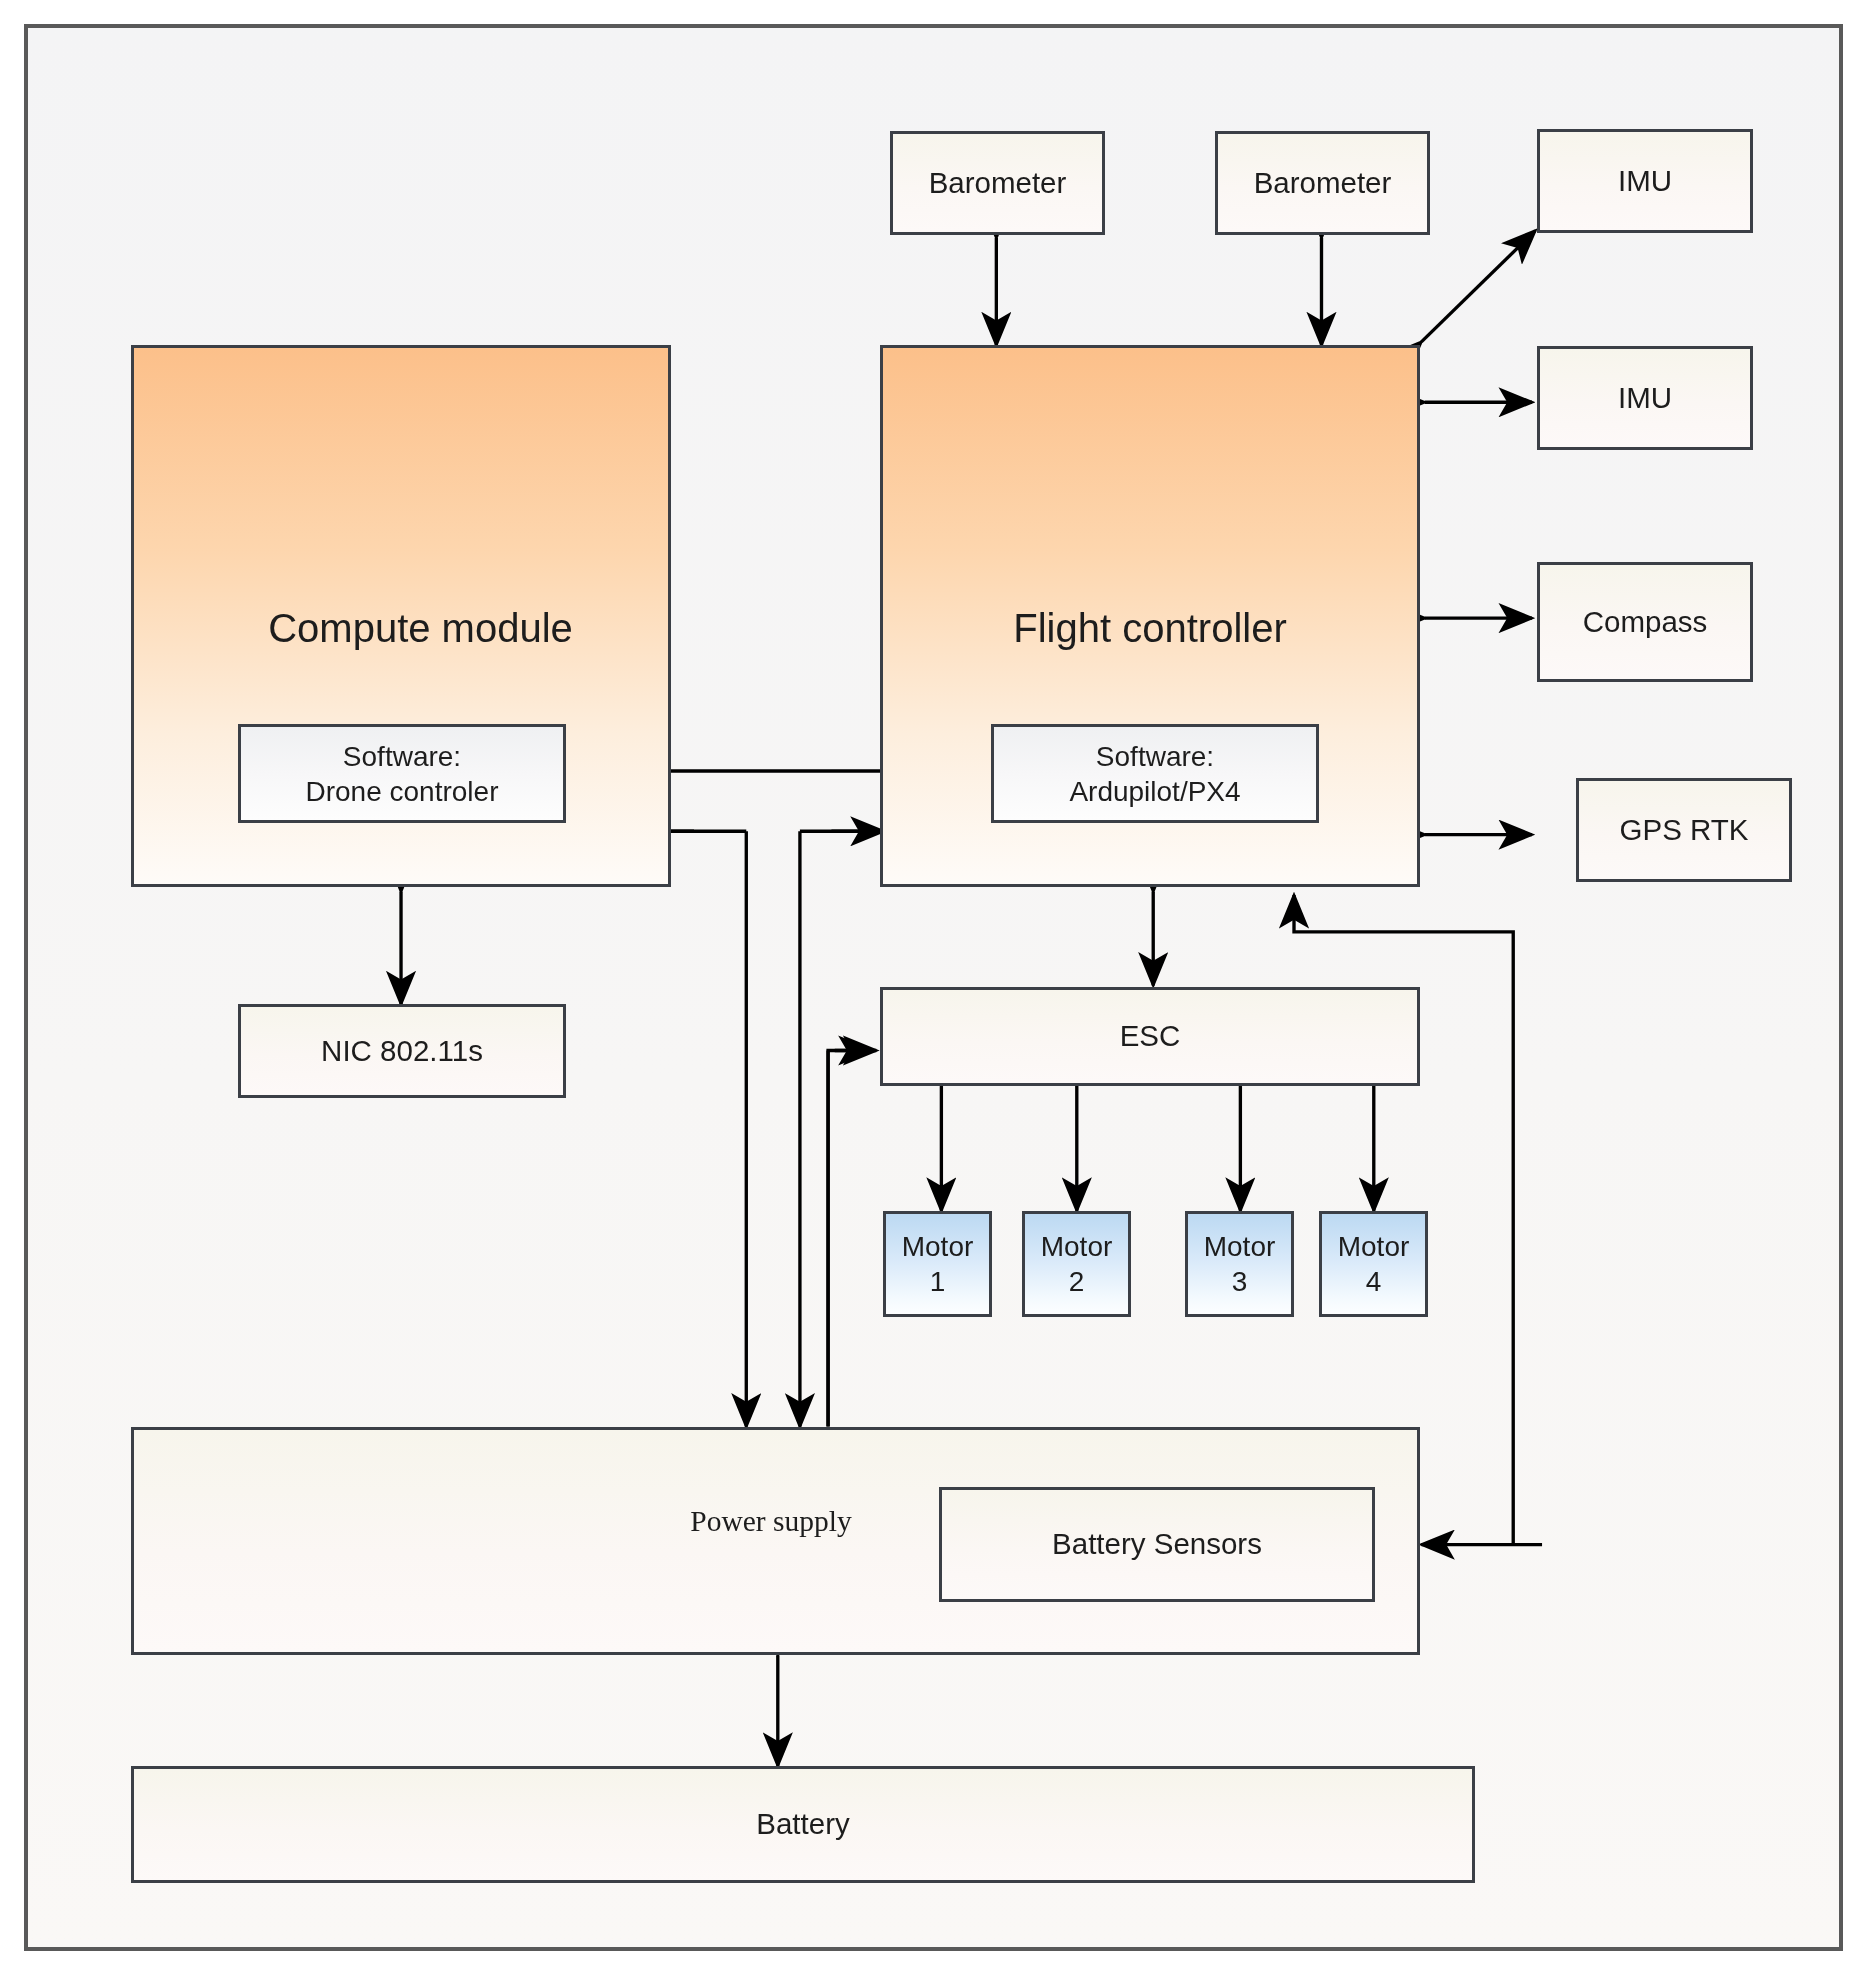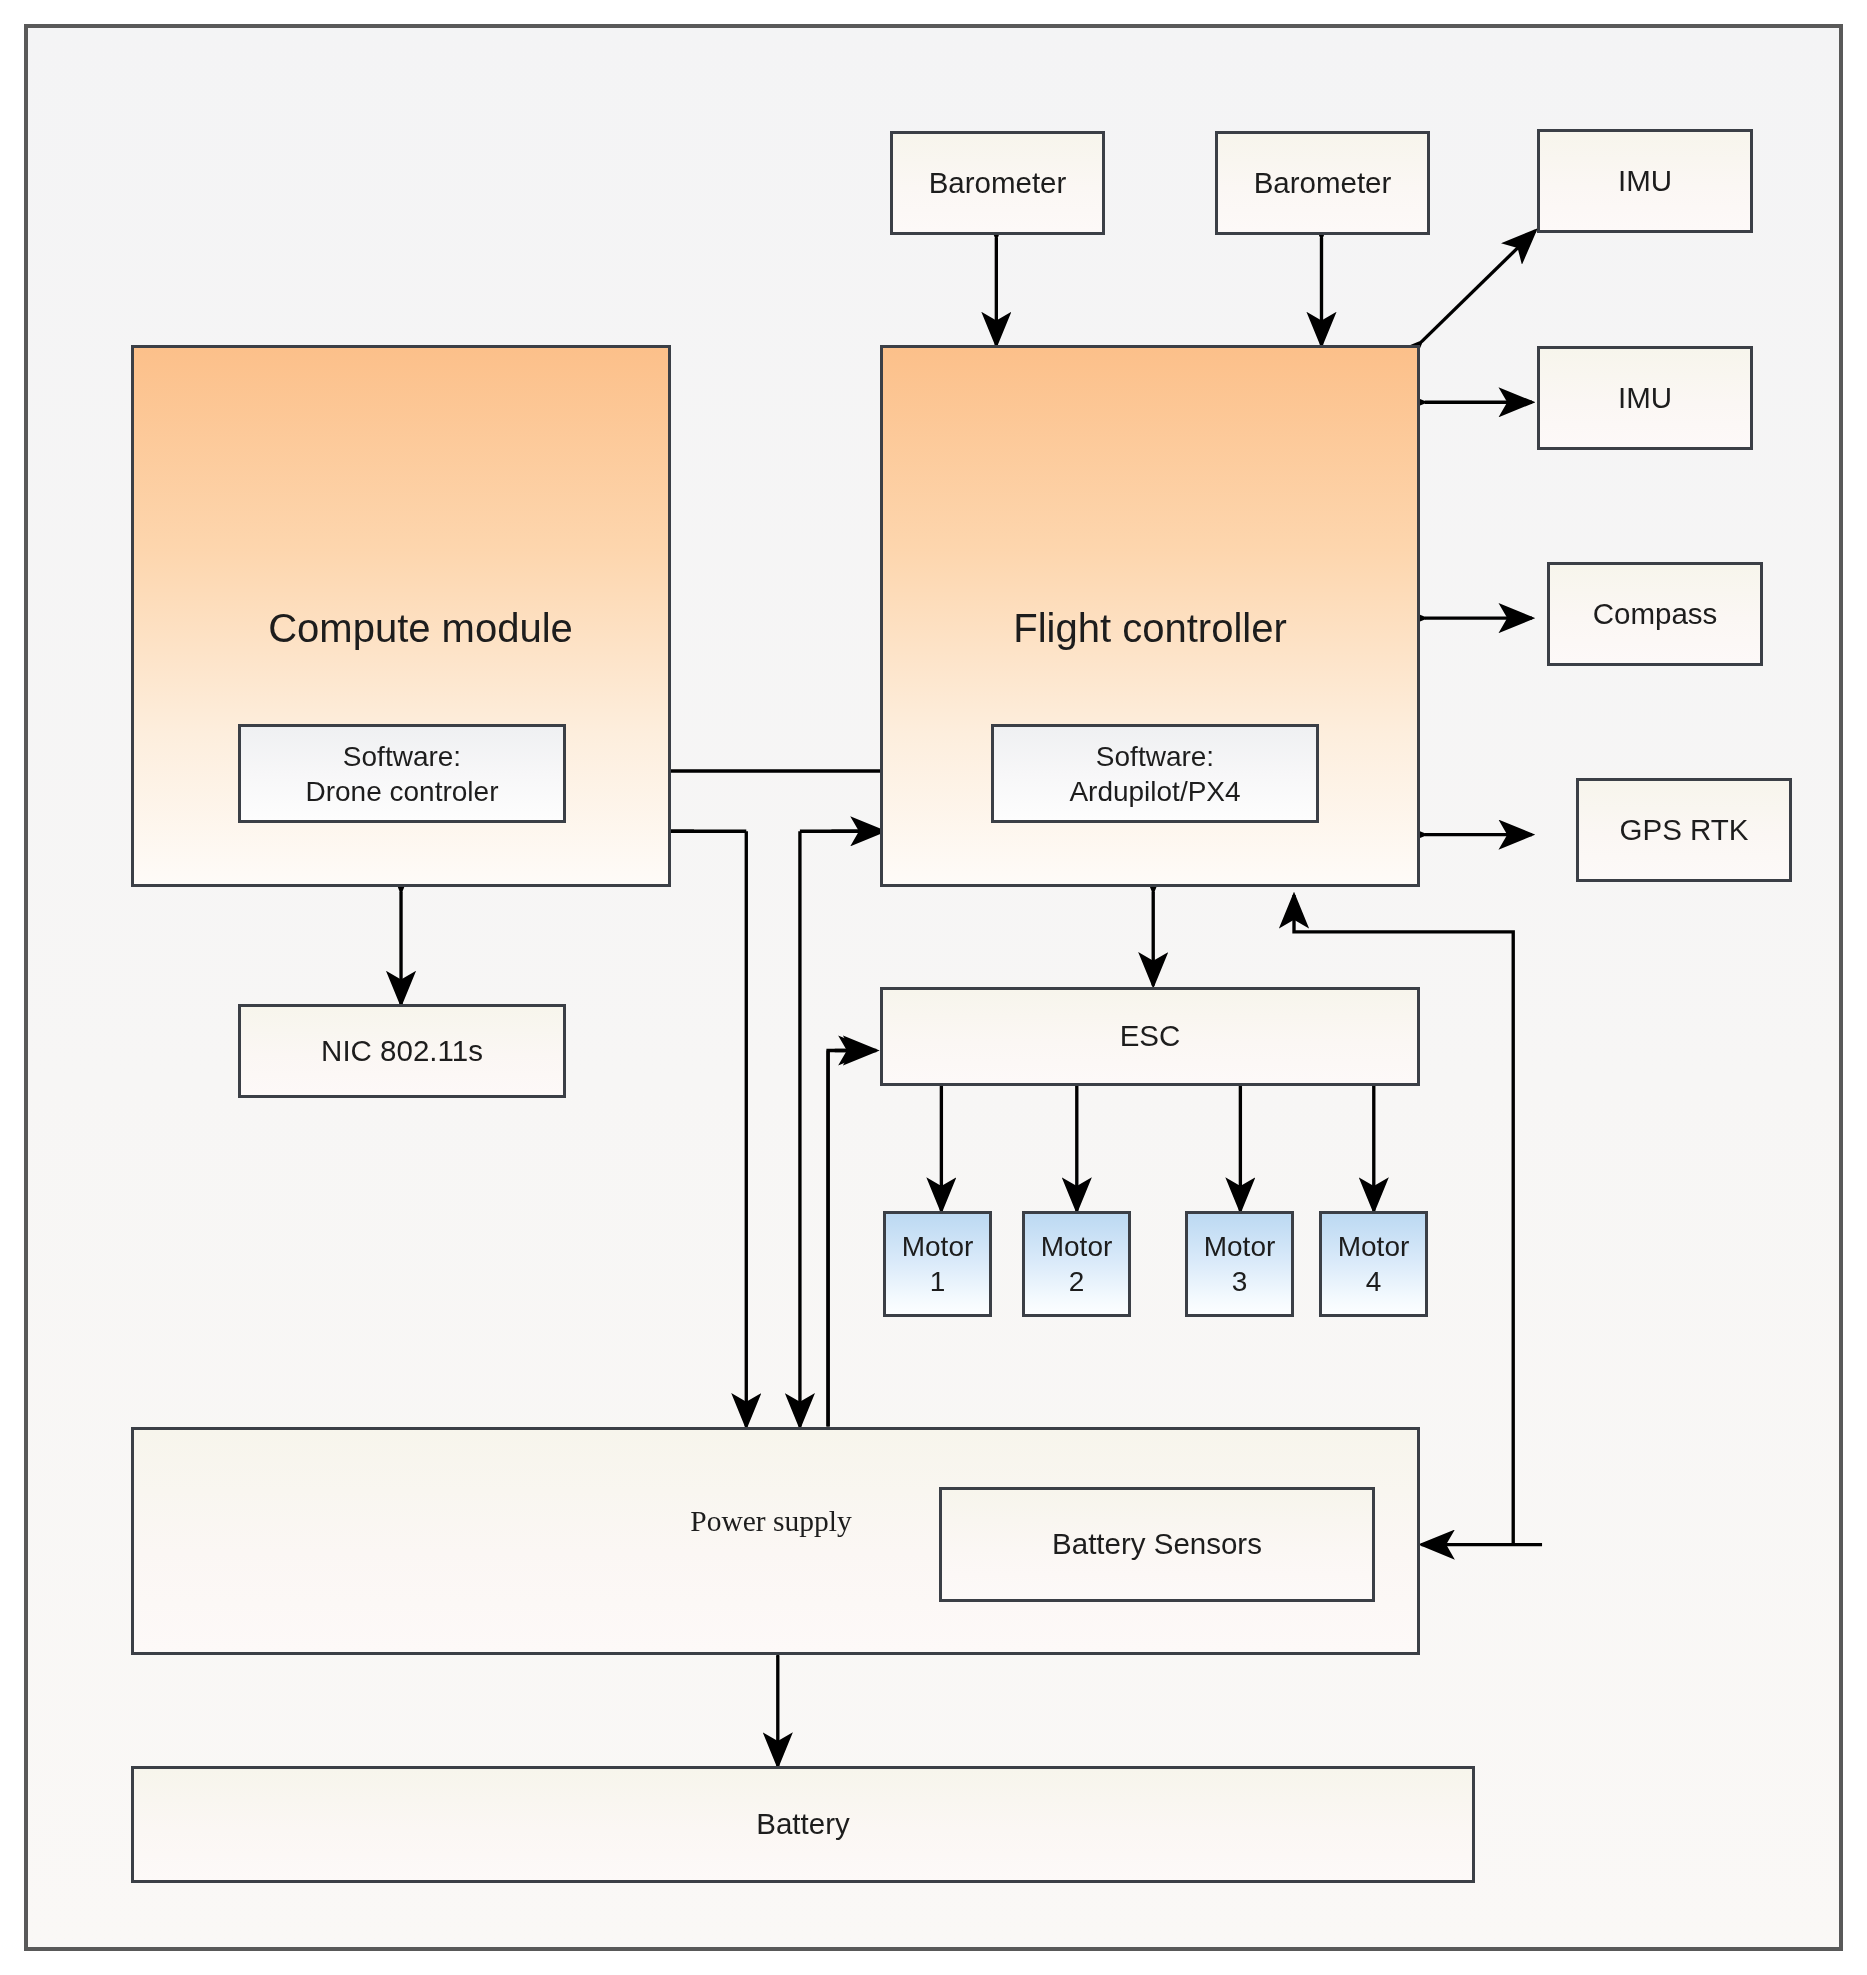--- a/index.html
+++ b/index.html
@@ -99,21 +99,21 @@
   </div>
 
   <div class="node n-plain t-mid" style="left:1537px;top:129px;width:216px;height:104px;">
     <span>IMU</span>
   </div>
 
   <div class="node n-plain t-mid" style="left:1537px;top:346px;width:216px;height:104px;">
     <span>IMU</span>
   </div>
 
-  <div class="node n-plain t-mid" style="left:1537px;top:562px;width:216px;height:104px;margin-left:10px;">
+  <div class="node n-plain t-mid" style="left:1537px;top:562px;width:216px;height:120px;">
     <span>Compass</span>
   </div>
 
   <div class="node n-plain t-mid" style="left:1576px;top:778px;width:216px;height:104px;">
     <span>GPS RTK</span>
   </div>
 
   <div class="node n-orange" style="left:131px;top:345px;width:540px;height:542px;align-items:flex-start;padding-left:39px;">
     <span class="t-big" style="margin-top:255px;">Compute module</span>
   </div>

